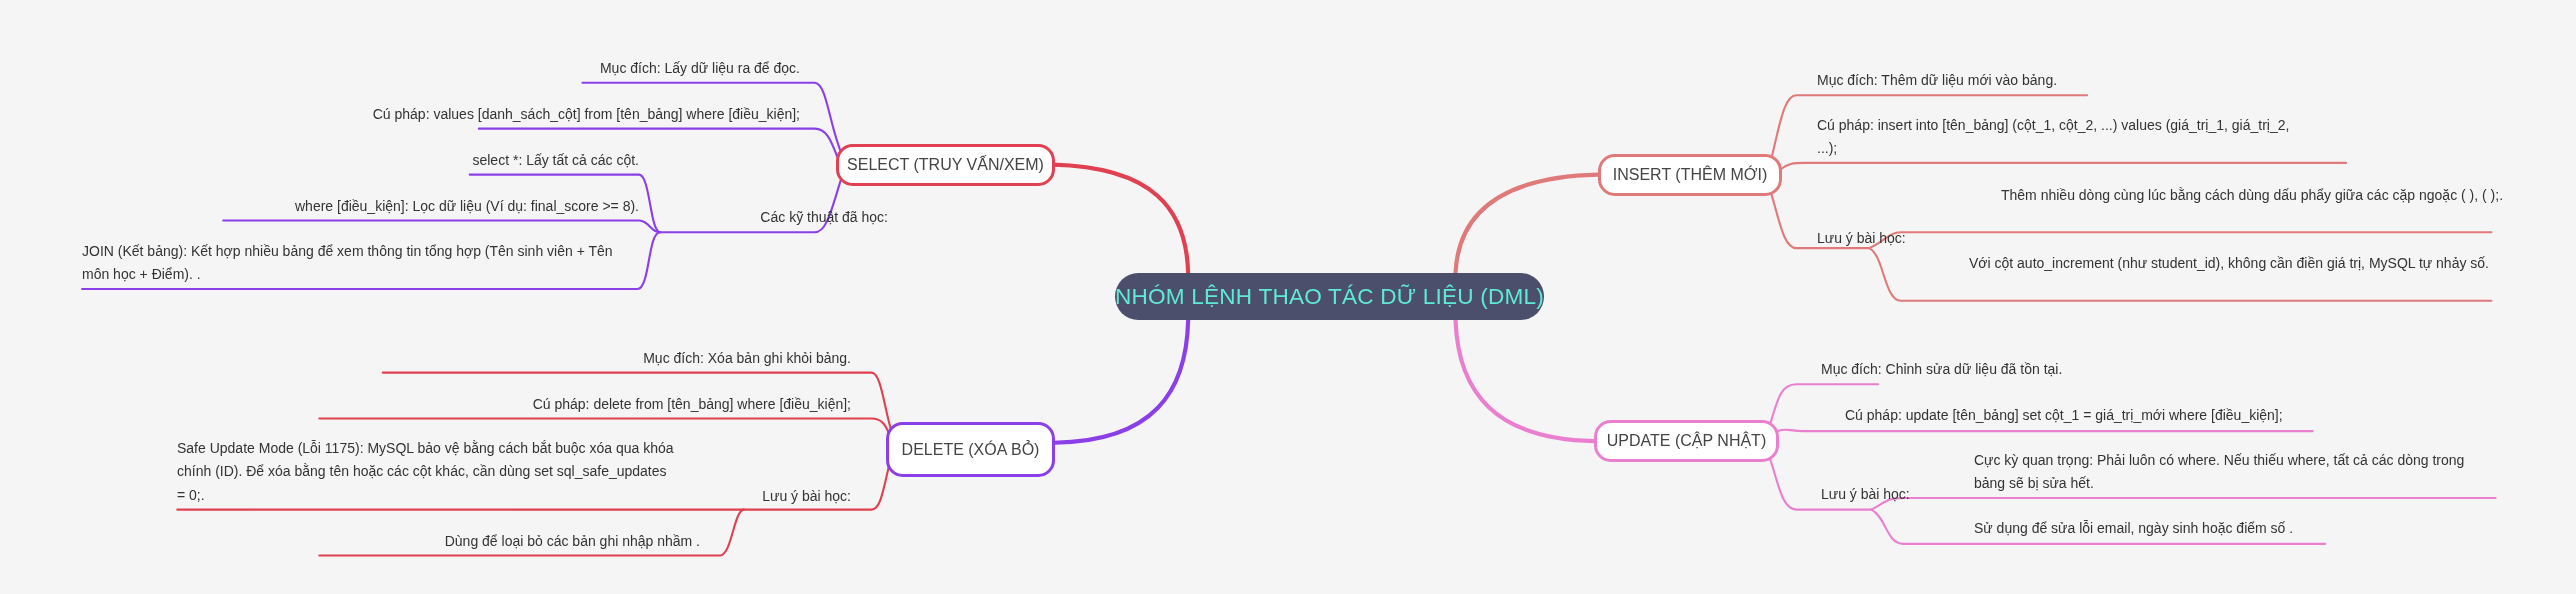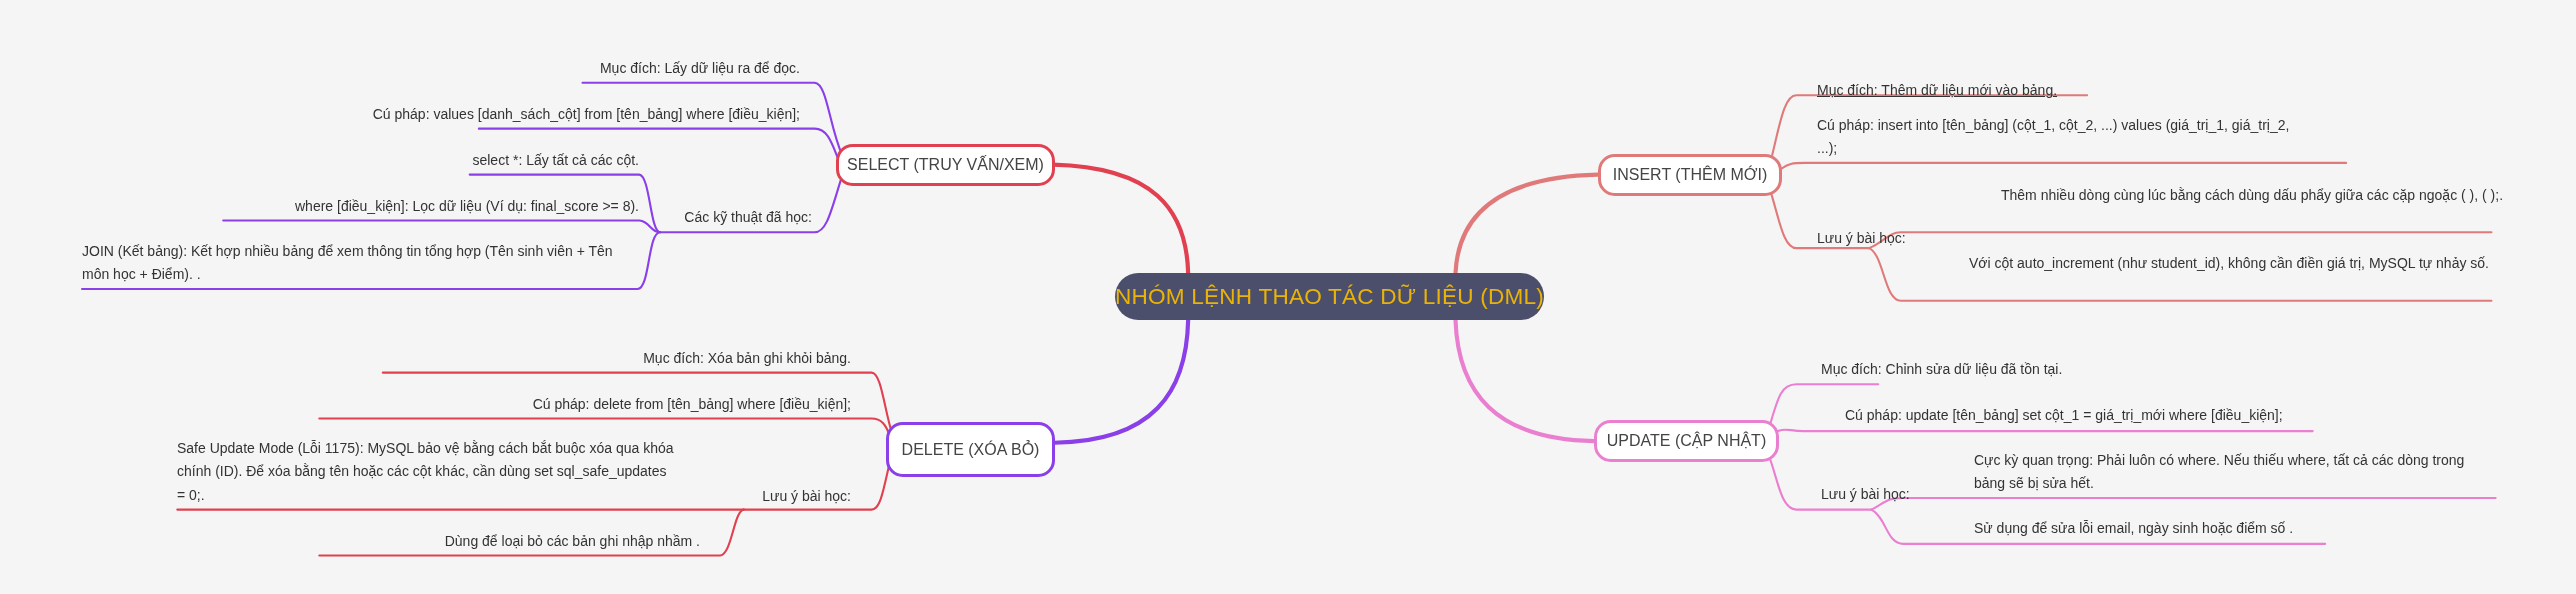--- a/index.html
+++ b/index.html
@@ -5,21 +5,21 @@
   html, body { margin: 0; padding: 0; }
   body {
     width: 2576px; height: 594px; position: relative; overflow: hidden;
     background: #f5f5f5;
     font-family: "Liberation Sans", "DejaVu Sans", sans-serif;
     color: #333333;
   }
   svg.links { position: absolute; left: 0; top: 0; width: 2576px; height: 594px; }
   .root {
     position: absolute; left: 1115px; top: 273px; width: 429px; height: 47px;
-    background: #4b4f6b; color: #eab308; border-radius: 23.4px;
+    background: #4b4f6b; color: #5eead4; border-radius: 23.4px;
     display: flex; align-items: center; justify-content: center;
     font-size: 22.6px; letter-spacing: 0.2px; white-space: nowrap;
   }
   .topic {
     position: absolute; background: #ffffff; border: 3.3px solid #e0404f;
     border-radius: 16.7px; box-sizing: border-box;
     display: flex; align-items: center; justify-content: center;
     font-size: 16px; color: #444; white-space: nowrap;
   }
   .leaf {
@@ -76,38 +76,38 @@
 
 <div class="root">
   <span>NHÓM LỆNH THAO TÁC DỮ LIỆU (DML)</span>
 </div>
 
 <div class="topic" style="left:836px; top:144px; width:219px; height:42px; border-color:#e0404f;">
   <span>SELECT (TRUY VẤN/XEM)</span>
 </div>
 <div class="leaf r" style="right:1776px; top:57px; white-space:nowrap;">Mục đích: Lấy dữ liệu ra để đọc.</div>
 <div class="leaf r" style="right:1776px; top:103px; white-space:nowrap;">Cú pháp: values [danh_sách_cột] from [tên_bảng] where [điều_kiện];</div>
-<div class="leaf r" style="right:1764px; top:206px; white-space:nowrap;">Các kỹ thuật đã học:</div>
+<div class="leaf r" style="right:1688px; top:206px; white-space:nowrap;">Các kỹ thuật đã học:</div>
 <div class="leaf r" style="right:1937px; top:149px; white-space:nowrap;">select *: Lấy tất cả các cột.</div>
 <div class="leaf r" style="right:1937px; top:195px; white-space:nowrap;">where [điều_kiện]: Lọc dữ liệu (Ví dụ: final_score &gt;= 8).</div>
 <div class="leaf l" style="left:82px; top:240px; width:535px;">JOIN (Kết bảng): Kết hợp nhiều bảng để xem thông tin tổng hợp (Tên sinh viên + Tên môn học + Điểm). .</div>
 
 <div class="topic" style="left:886px; top:422px; width:169px; height:55px; border-color:#8a3fe8;">
   <span>DELETE (XÓA BỎ)</span>
 </div>
 <div class="leaf r" style="right:1725px; top:347px; white-space:nowrap;">Mục đích: Xóa bản ghi khỏi bảng.</div>
 <div class="leaf r" style="right:1725px; top:393px; white-space:nowrap;">Cú pháp: delete from [tên_bảng] where [điều_kiện];</div>
 <div class="leaf r" style="right:1725px; top:485px; white-space:nowrap;">Lưu ý bài học:</div>
 <div class="leaf l" style="left:177px; top:437px; width:501px;">Safe Update Mode (Lỗi 1175): MySQL bảo vệ bằng cách bắt buộc xóa qua khóa chính (ID). Để xóa bằng tên hoặc các cột khác, cần dùng set sql_safe_updates = 0;.</div>
 <div class="leaf r" style="right:1876px; top:530px; white-space:nowrap;">Dùng để loại bỏ các bản ghi nhập nhầm .</div>
 
 <div class="topic" style="left:1598px; top:154px; width:184px; height:42px; border-color:#e07a7a;">
   <span>INSERT (THÊM MỚI)</span>
 </div>
-<div class="leaf l" style="left:1817px; top:79px; white-space:nowrap;text-decoration:underline;">Mục đích: Thêm dữ liệu mới vào bảng.</div>
+<div class="leaf l" style="left:1817px; top:69px; white-space:nowrap;">Mục đích: Thêm dữ liệu mới vào bảng.</div>
 <div class="leaf l" style="left:1817px; top:114px; width:485px;">Cú pháp: insert into [tên_bảng] (cột_1, cột_2, ...) values (giá_trị_1, giá_trị_2, ...);</div>
 <div class="leaf l" style="left:1817px; top:227px; white-space:nowrap;">Lưu ý bài học:</div>
 <div class="leaf l" style="left:1969px; top:184px; width:522px;margin-left:32px;">Thêm nhiều dòng cùng lúc bằng cách dùng dấu phẩy giữa các cặp ngoặc ( ), ( );.</div>
 <div class="leaf l" style="left:1969px; top:252px; width:522px;">Với cột auto_increment (như student_id), không cần điền giá trị, MySQL tự nhảy số.</div>
 
 <div class="topic" style="left:1594px; top:420px; width:185px; height:42px; border-color:#ea7fd0;">
   <span>UPDATE (CẬP NHẬT)</span>
 </div>
 <div class="leaf l" style="left:1821px; top:358px; white-space:nowrap;">Mục đích: Chỉnh sửa dữ liệu đã tồn tại.</div>
 <div class="leaf l" style="left:1821px; top:404px; white-space:nowrap;margin-left:24px;">Cú pháp: update [tên_bảng] set cột_1 = giá_trị_mới where [điều_kiện];</div>

